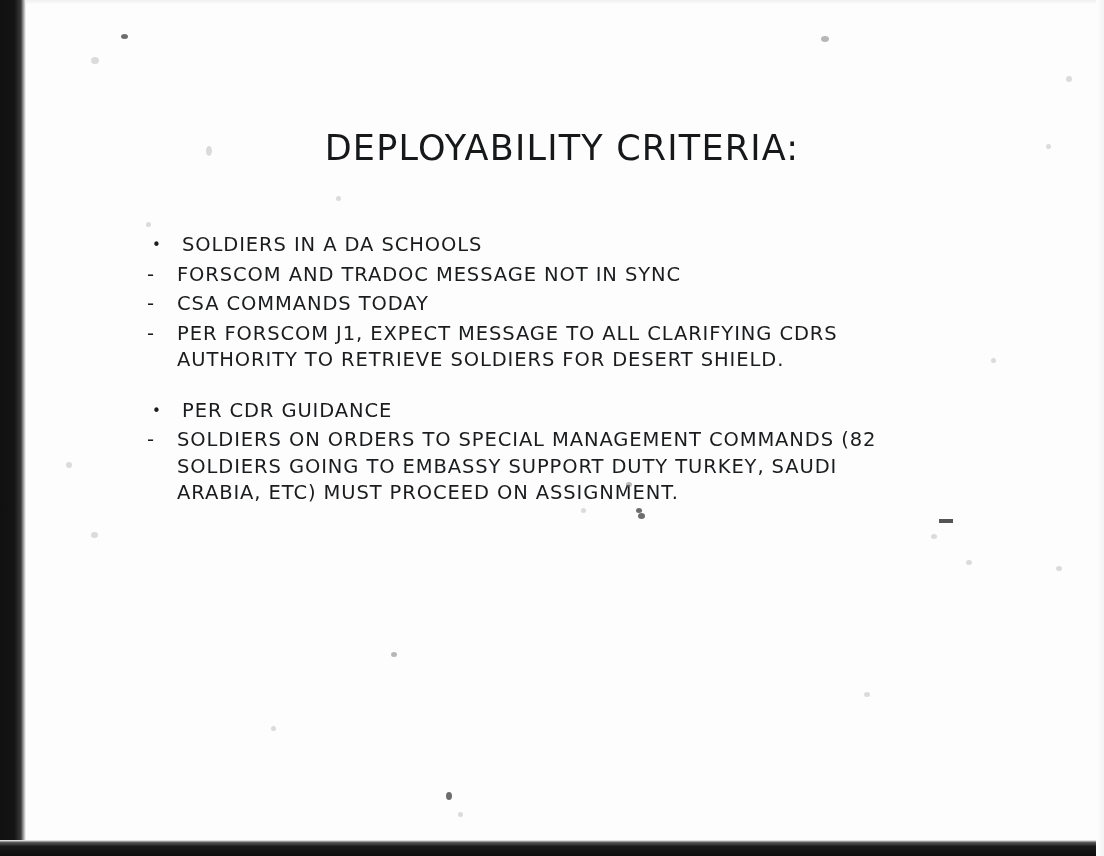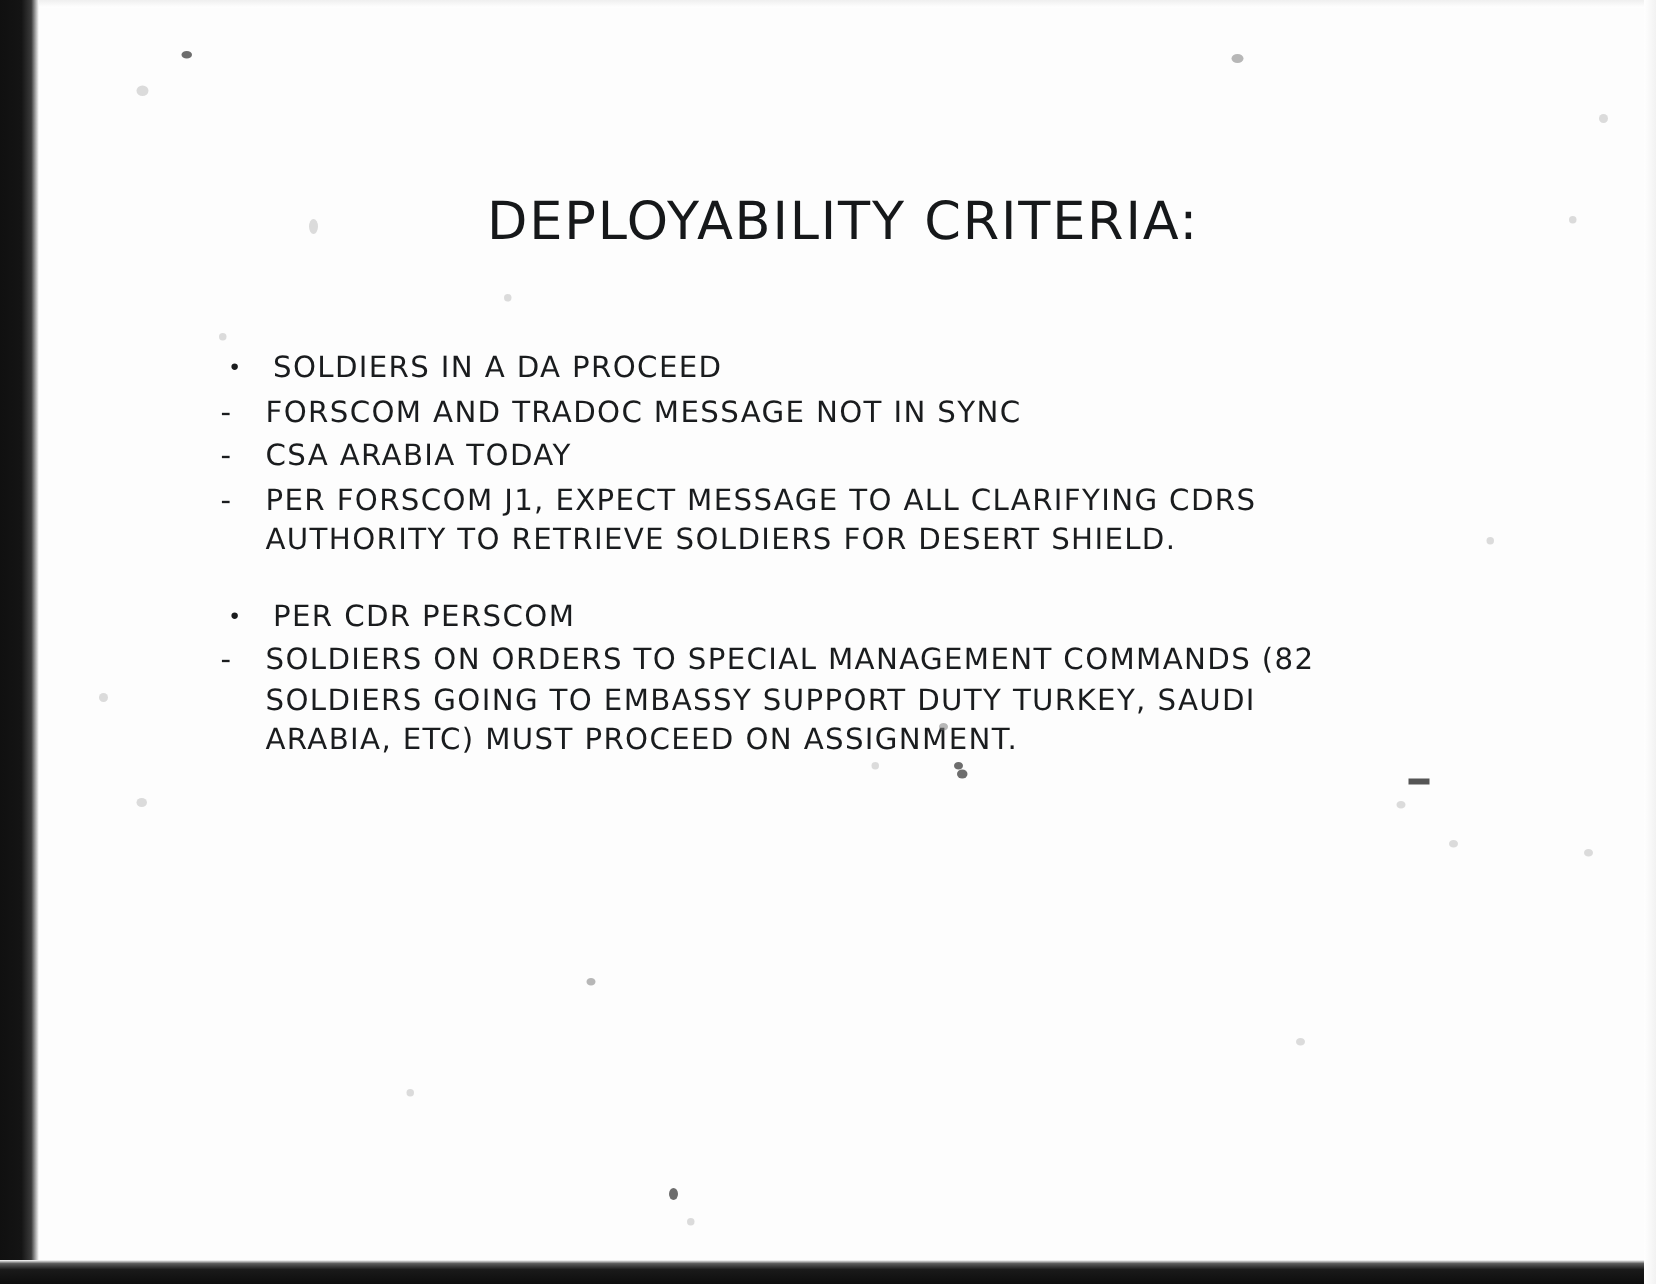--- a/index.html
+++ b/index.html
@@ -147,41 +147,41 @@
 
   <div class="content">
 
     <div class="slide-title">DEPLOYABILITY CRITERIA:</div>
 
     <div class="body-block">
 
       <div class="group">
         <div class="line">
           <span class="marker bullet">•</span>
-          <span class="line-text">SOLDIERS IN A DA PROCEED</span>
+          <span class="line-text">SOLDIERS IN A DA SCHOOLS</span>
         </div>
         <div class="line">
           <span class="marker dash">-</span>
           <span class="line-text">FORSCOM AND TRADOC MESSAGE NOT IN SYNC</span>
         </div>
         <div class="line">
           <span class="marker dash">-</span>
-          <span class="line-text">CSA ARABIA TODAY</span>
+          <span class="line-text">CSA COMMANDS TODAY</span>
         </div>
         <div class="line">
           <span class="marker dash">-</span>
           <span class="line-text">PER FORSCOM J1, EXPECT MESSAGE TO ALL CLARIFYING CDRS
 AUTHORITY TO RETRIEVE SOLDIERS FOR DESERT SHIELD.</span>
         </div>
       </div>
 
       <div class="group">
         <div class="line">
           <span class="marker bullet">•</span>
-          <span class="line-text">PER CDR PERSCOM</span>
+          <span class="line-text">PER CDR GUIDANCE</span>
         </div>
         <div class="line">
           <span class="marker dash">-</span>
           <span class="line-text">SOLDIERS ON ORDERS TO SPECIAL MANAGEMENT COMMANDS (82
 SOLDIERS GOING TO EMBASSY SUPPORT DUTY TURKEY, SAUDI
 ARABIA, ETC) MUST PROCEED ON ASSIGNMENT.</span>
         </div>
       </div>
 
     </div>

